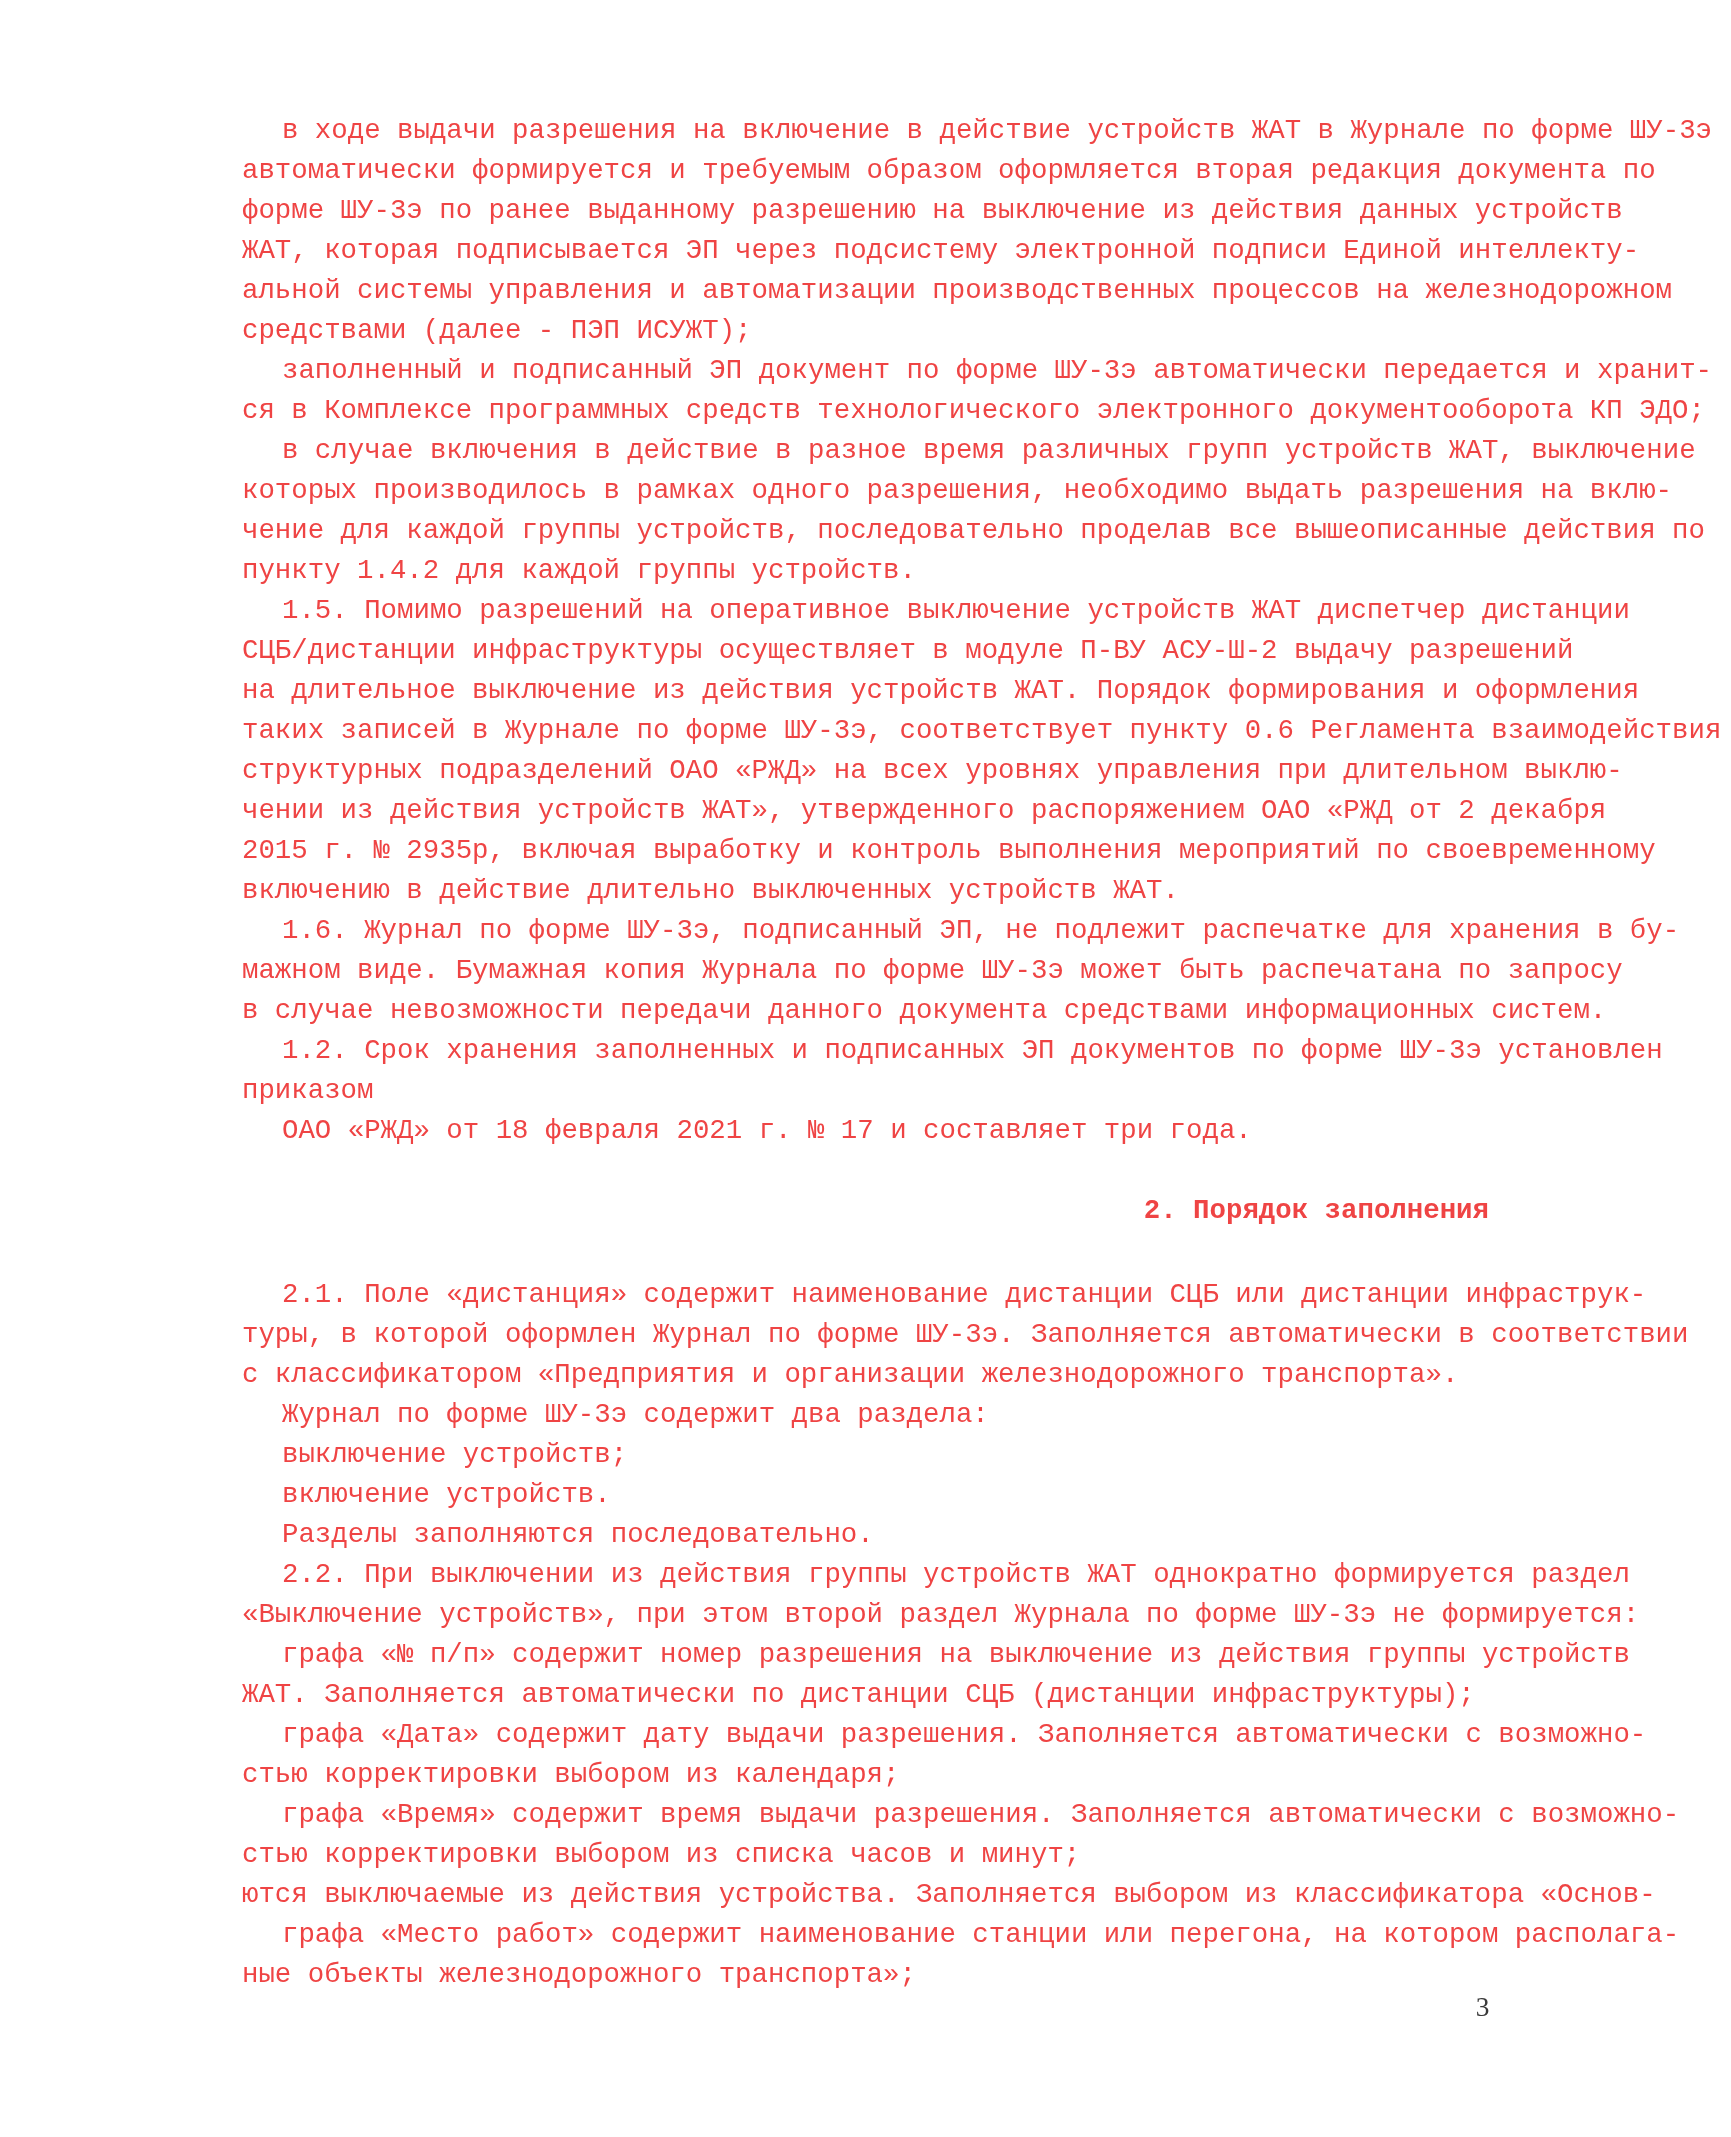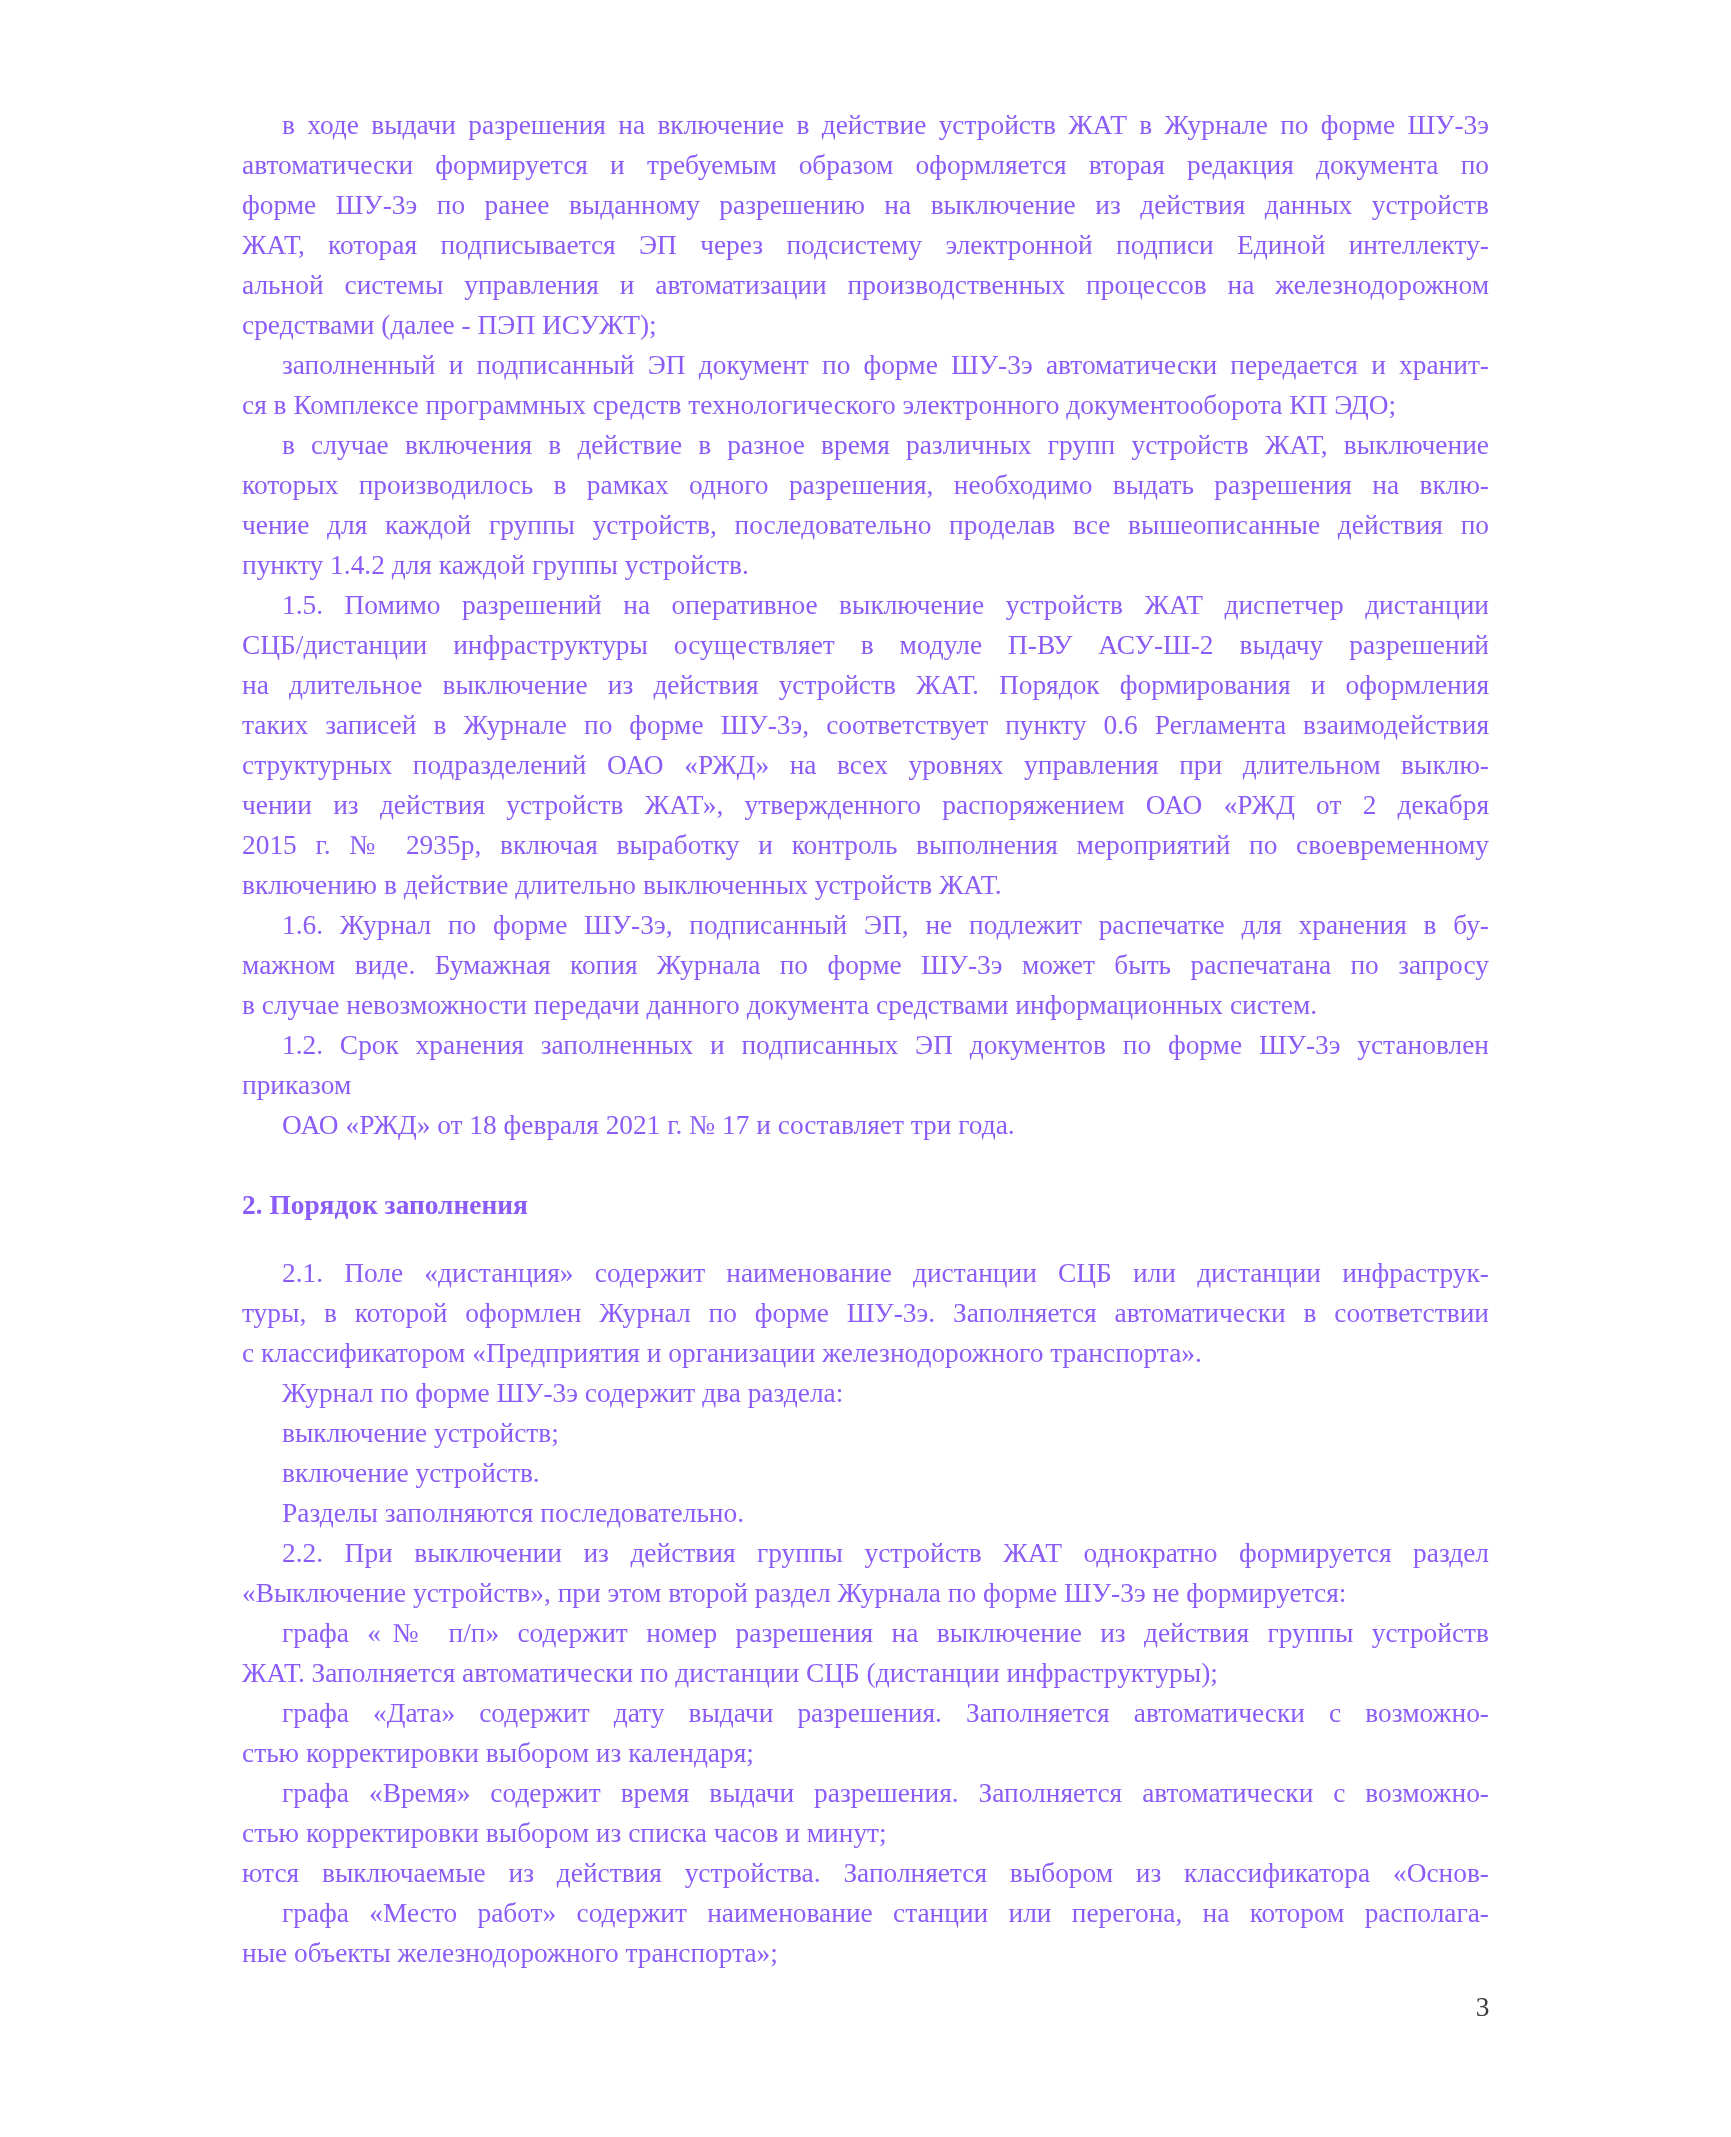--- a/index.html
+++ b/index.html
@@ -1,30 +1,30 @@
 <!DOCTYPE html>
 <html style="font-size:14.6px"><head>
 <meta charset="utf-8">
 <style>
   html, body { margin: 0; padding: 0; background: #ffffff; }
   body { width: 1732px; height: 2137px; position: relative; overflow: hidden; }
   .page {
-    position: absolute; left: 242px; top: 105px; width: 1247px;
-    font-family: Liberation Serif, serif;
-    font-size: 27.4px; color: #8b5cf6;
+    position: absolute; left: 242px; top: 111px; width: 1247px;
+    font-family: Liberation Mono, monospace;
+    font-size: 27.4px; color: #ef4444;
   }
   .ln {
     display: block; height: 40px; line-height: 40px; white-space: nowrap;
     text-align: justify; text-align-last: justify; overflow: visible;
   }
   .ln.last { text-align-last: left; }
   .ln.ind { padding-left: 40px; }
   .heading {
-    display: block; text-align: left; font-weight: bold;
-    height: 40px; line-height: 40px; margin-top: 40px; margin-bottom: 28px;
+    display: block; text-align: right; font-weight: bold;
+    height: 40px; line-height: 40px; margin-top: 40px; margin-bottom: 44px;
   }
   .pagenum {
     position: absolute; left: 1462px; top: 1992px; width: 27.4px; text-align: right;
     font-family: "Liberation Serif", "DejaVu Serif", serif; font-size: 27.4px; color: #3a3a3a;
   }
 </style>
 </head>
 <body>
 
 <div class="page">

